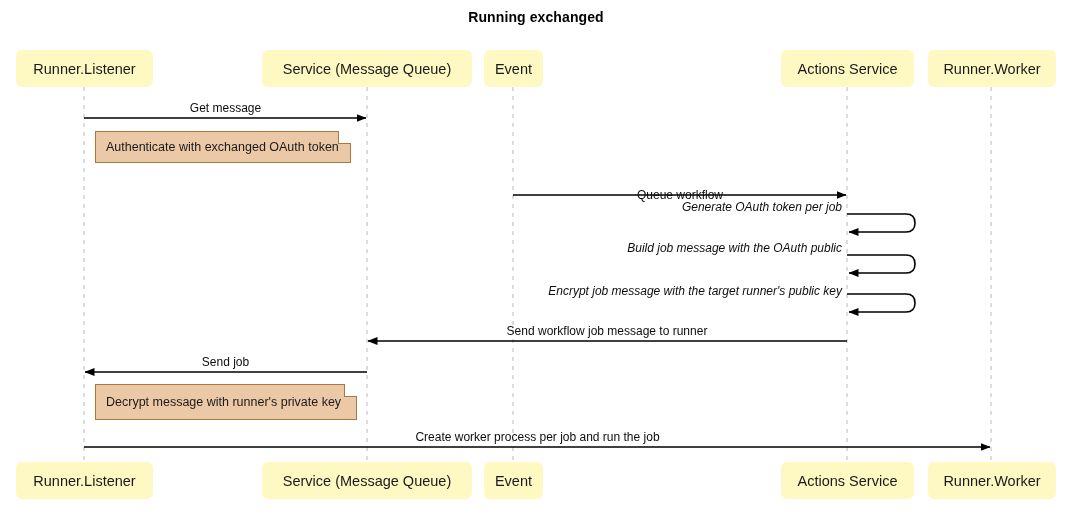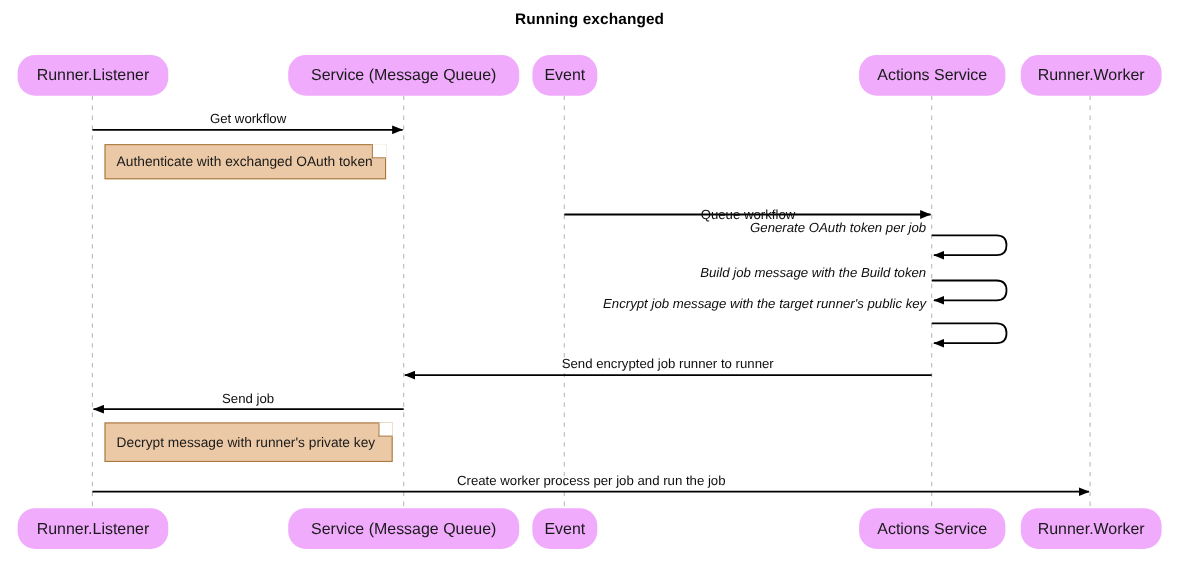--- a/index.html
+++ b/index.html
@@ -34,22 +34,22 @@
     width: 1072px;
     text-align: center;
     font-size: 14px;
     font-weight: bold;
     color: #000000;
     letter-spacing: 0.1px;
   }
   .participant-box {
     position: absolute;
     box-sizing: border-box;
-    border-radius: 16px;
-    background: #f0abfc;
+    border-radius: 6px;
+    background: #fef9c3;
     display: flex;
     align-items: center;
     justify-content: center;
     color: #1a1a1a;
     font-size: 14.5px;
     white-space: nowrap;
   }
   .note-box {
     position: absolute;
     box-sizing: border-box;
@@ -161,23 +161,23 @@
       <div class="note-box" style="left: 95px; top: 131px; width: 256px; height: 32px;">
         <span>Authenticate with exchanged OAuth token</span>
         <span class="note-fold"></span>
       </div>
       <div class="note-box" style="left: 95px; top: 384px; width: 262px; height: 36px;">
         <span>Decrypt message with runner's private key</span>
         <span class="note-fold"></span>
       </div>
     </div>
   <div id="labels-layer">
-      <div class="msg-label center" style="left: 225.5px; top: 101px;">Get workflow</div>
+      <div class="msg-label center" style="left: 225.5px; top: 101px;">Get message</div>
       <div class="msg-label center" style="left: 680px; top: 178px; margin-top: 10px;">Queue workflow</div>
       <div class="msg-label right" style="left: 842px; top: 200px;">Generate OAuth token per job</div>
-      <div class="msg-label right" style="left: 842px; top: 241px;">Build job message with the Build token</div>
-      <div class="msg-label right" style="left: 842px; top: 269px;">Encrypt job message with the target runner's public key</div>
-      <div class="msg-label center" style="left: 607px; top: 324px;">Send encrypted job runner to runner</div>
+      <div class="msg-label right" style="left: 842px; top: 241px;">Build job message with the OAuth public</div>
+      <div class="msg-label right" style="left: 842px; top: 284px;">Encrypt job message with the target runner's public key</div>
+      <div class="msg-label center" style="left: 607px; top: 324px;">Send workflow job message to runner</div>
       <div class="msg-label center" style="left: 225.5px; top: 355px;">Send job</div>
       <div class="msg-label center" style="left: 537.5px; top: 430px;">Create worker process per job and run the job</div>
     </div>
 
 </div>
 
 </body></html>

